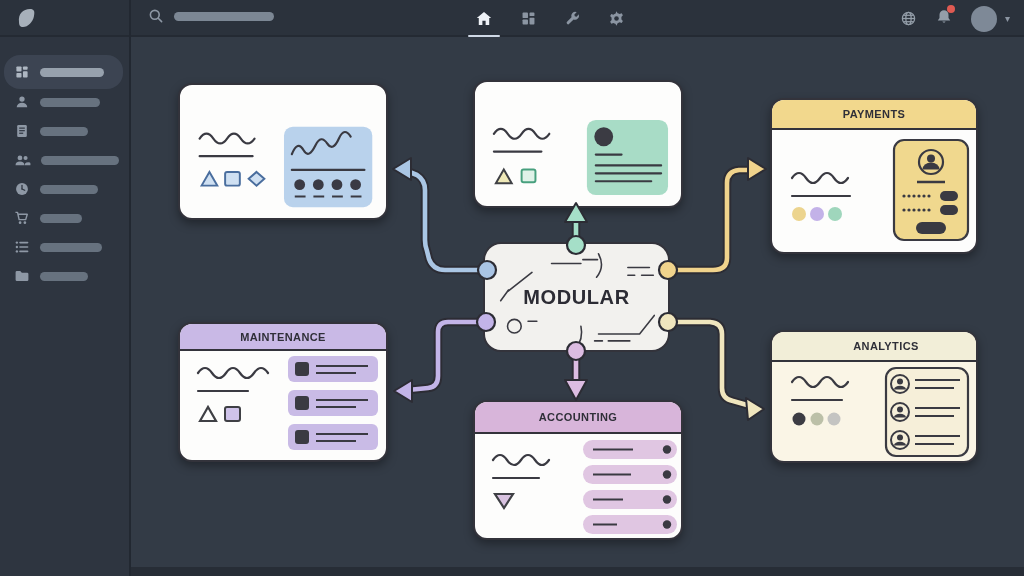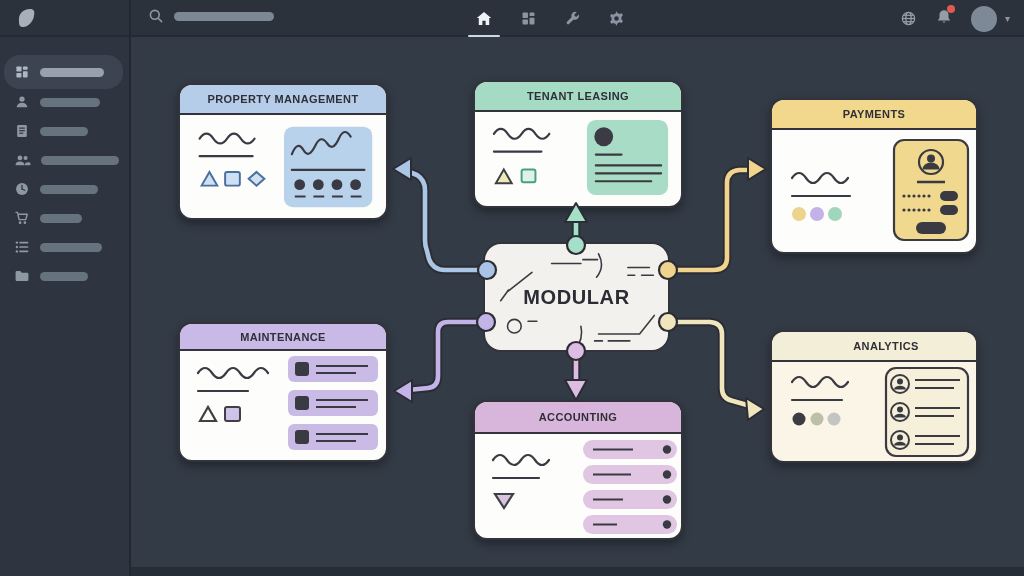--- a/index.html
+++ b/index.html
@@ -204,23 +204,20 @@
       <svg width="16" height="16" viewBox="0 0 20 20">
         <path d="M2,5.2 a1.6,1.6 0 0 1 1.6,-1.6 h4.2 l2,2.2 h6.6 a1.6,1.6 0 0 1 1.6,1.6 v7.4 a1.6,1.6 0 0 1 -1.6,1.6 H3.6 A1.6,1.6 0 0 1 2,14.8 Z" fill="#8e98a5"></path>
       </svg>
       <div class="side-bar" style="width:48px;"></div>
     </div>
   </div>
   <div class="v-divider"></div>
   <div class="bottom-strip"></div>
 
   <div class="card" style="left:178px; top:83px; width:210px; height:137px;">
-    <div class="card-header" style="background:#b6cde9;">
-      <span class="card-title">PROPERTY MANAGEMENT</span>
-    </div>
     <div class="card-body">
       <svg viewBox="0 0 206 105">
         <g fill="none" stroke="#3a3a42" stroke-width="2.2" stroke-linecap="round">
           <path d="M18,24 q7,-10 14,0 t14,0 t14,0 t14,0"></path>
           <line x1="18" y1="42" x2="72" y2="42"></line>
         </g>
         <g stroke="#4a6e9e" stroke-width="2" fill="#cfe0f2">
           <path d="M20,72 L28,58 L36,72 Z"></path>
           <rect x="44" y="58" width="15" height="14" rx="2"></rect>
           <path d="M76,58 L84,65 L76,72 L68,65 Z"></path>
@@ -240,23 +237,20 @@
           <line x1="115" y1="83" x2="126" y2="83"></line>
             <line x1="134" y1="83" x2="145" y2="83"></line>
             <line x1="153" y1="83" x2="164" y2="83"></line>
             <line x1="172" y1="83" x2="183" y2="83"></line>
         </g>
       </svg>
     </div>
   </div>
 
   <div class="card" style="left:473px; top:80px; width:210px; height:128px;">
-    <div class="card-header" style="background:#a6dbc3;">
-      <span class="card-title">TENANT LEASING</span>
-    </div>
     <div class="card-body">
       <svg viewBox="0 0 206 95">
         <g fill="none" stroke="#3a3a42" stroke-width="2.2" stroke-linecap="round">
           <path d="M18,22 q7,-10 14,0 t14,0 t14,0 t14,0"></path>
           <line x1="18" y1="40" x2="66" y2="40"></line>
         </g>
         <path d="M20,72 L28,58 L36,72 Z" fill="#efe9b8" stroke="#3f4045" stroke-width="2"></path>
         <rect x="46" y="58" width="14" height="13" rx="2" fill="#dff2e8" stroke="#48a07e" stroke-width="2"></rect>
         <rect x="112" y="8" width="82" height="76" rx="9" fill="#a8dcc6"></rect>
         <circle cx="129" cy="25" r="9.5" fill="#3b3b43"></circle>

